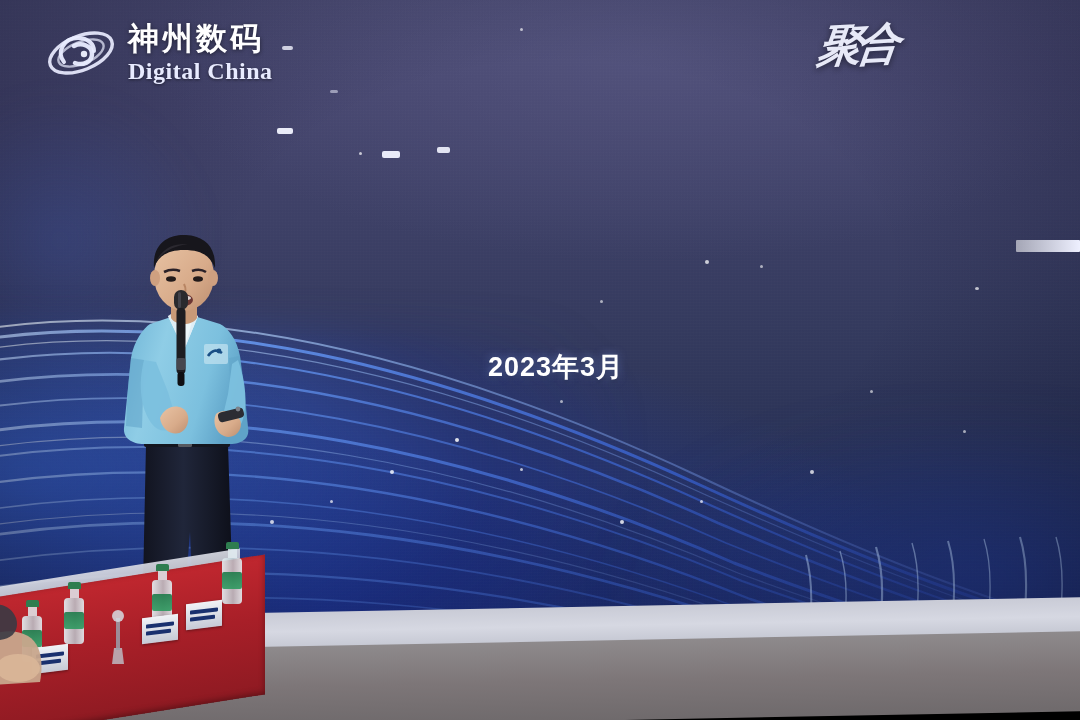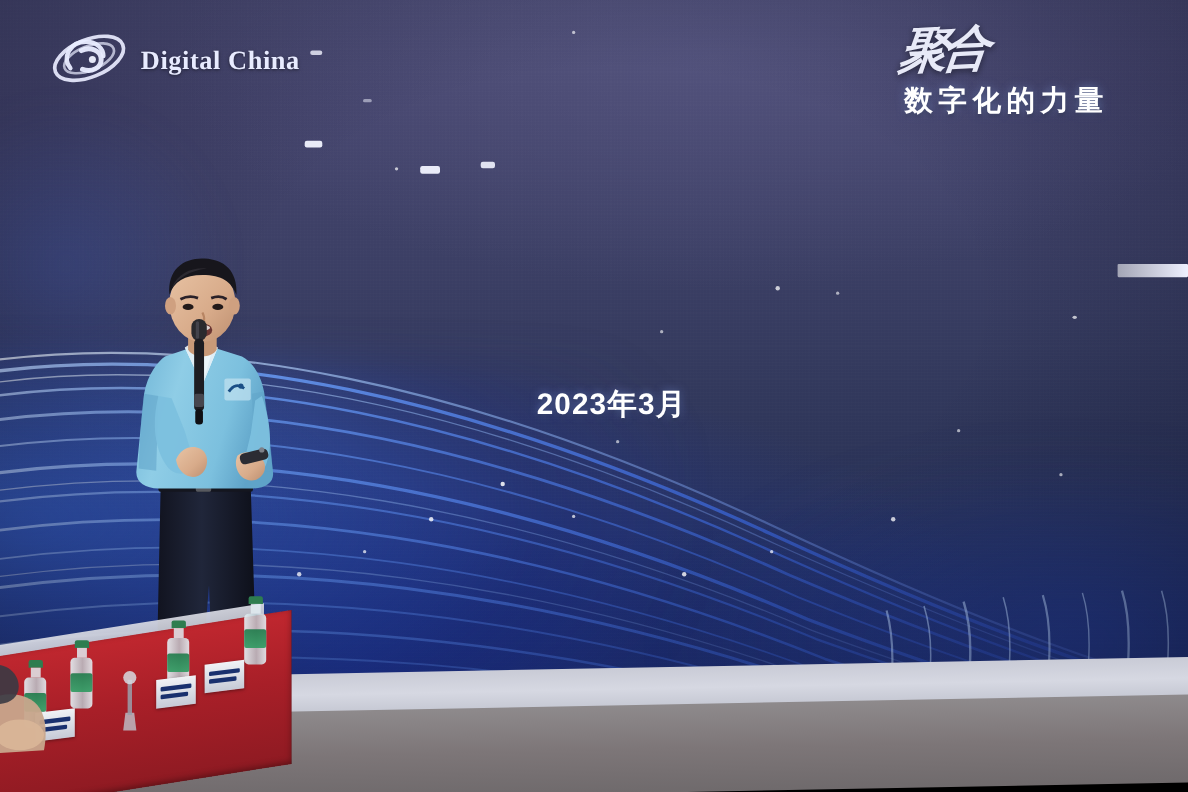--- a/index.html
+++ b/index.html
@@ -202,27 +202,27 @@
           <g fill="none" stroke="#e9ecff" stroke-linecap="round">
             <ellipse cx="37" cy="31" rx="33" ry="17" transform="rotate(-22 37 31)" stroke-width="3.4" opacity=".92"></ellipse>
             <ellipse cx="37" cy="31" rx="24" ry="11" transform="rotate(-22 37 31)" stroke-width="2.4" opacity=".7"></ellipse>
             <path d="M20,40 C12,30 20,16 34,16 C44,16 50,22 50,29" stroke-width="4" opacity=".95"></path>
             <path d="M30,24 C38,20 48,24 48,32 C48,40 39,44 31,41" stroke-width="4.5" opacity=".95"></path>
           </g>
           <circle cx="40" cy="32" r="3.2" fill="#eef1ff" opacity=".95"></circle>
         </svg>
       </span>
       <span class="txt">
+        <span class="cn">神州数码</span>
         <span class="en">Digital China</span>
       </span>
     </div>
 
     <div class="logo-right">
       <span class="ju">聚合</span>
-      <span class="slogan">数字化的力量</span>
     </div>
 
     <div class="slide-date">2023年3月</div>
   </div>
 
   <div class="floor-edge"></div>
   <div class="floor"></div>
 
   <div class="presenter">
     <svg viewBox="0 0 185 400" width="185" height="400">

